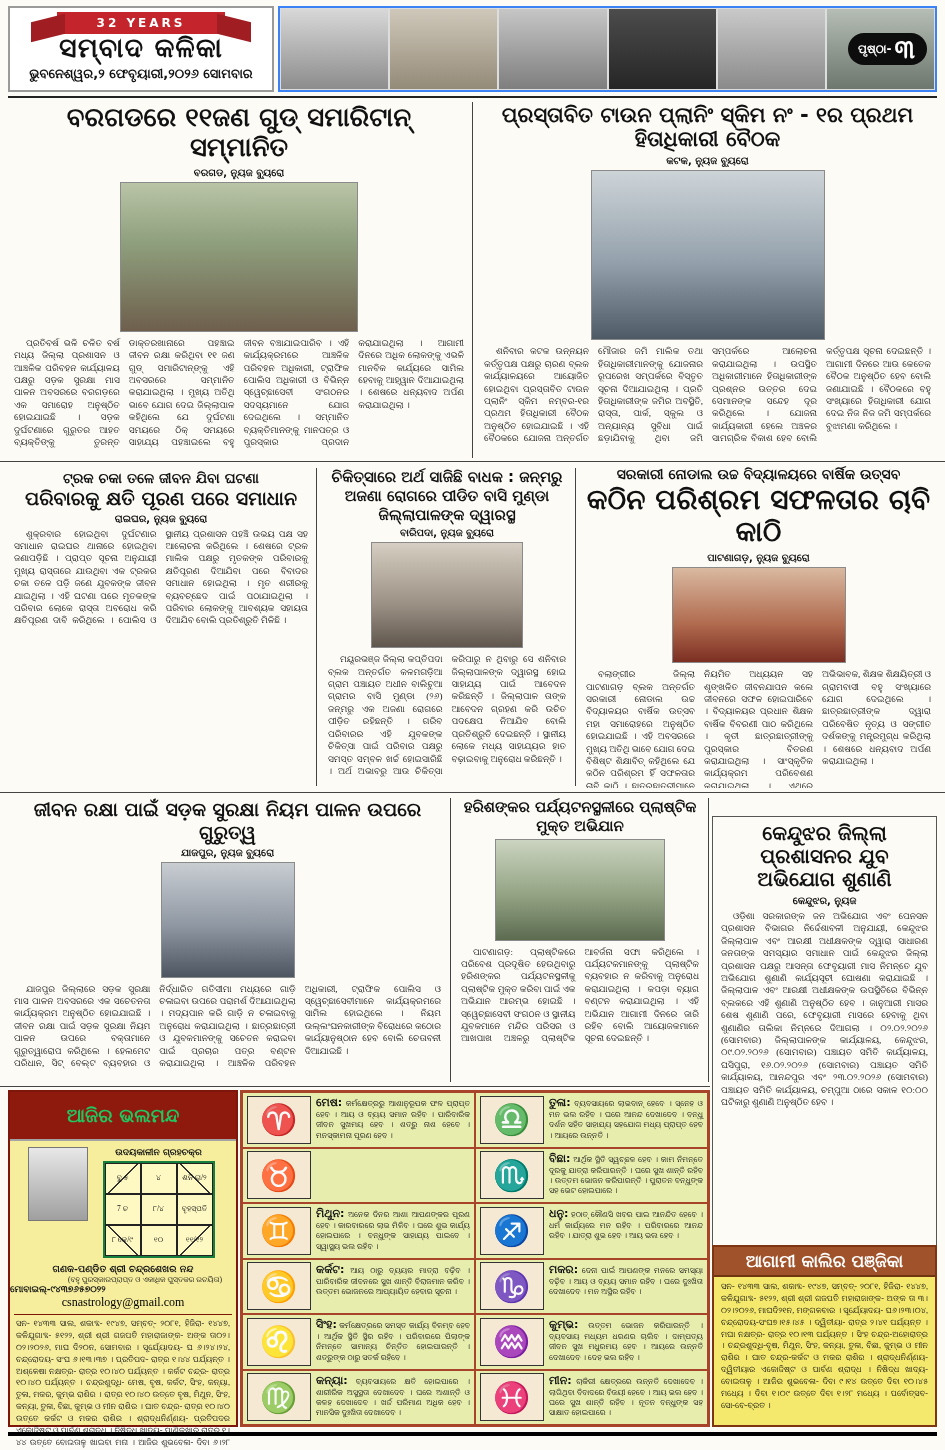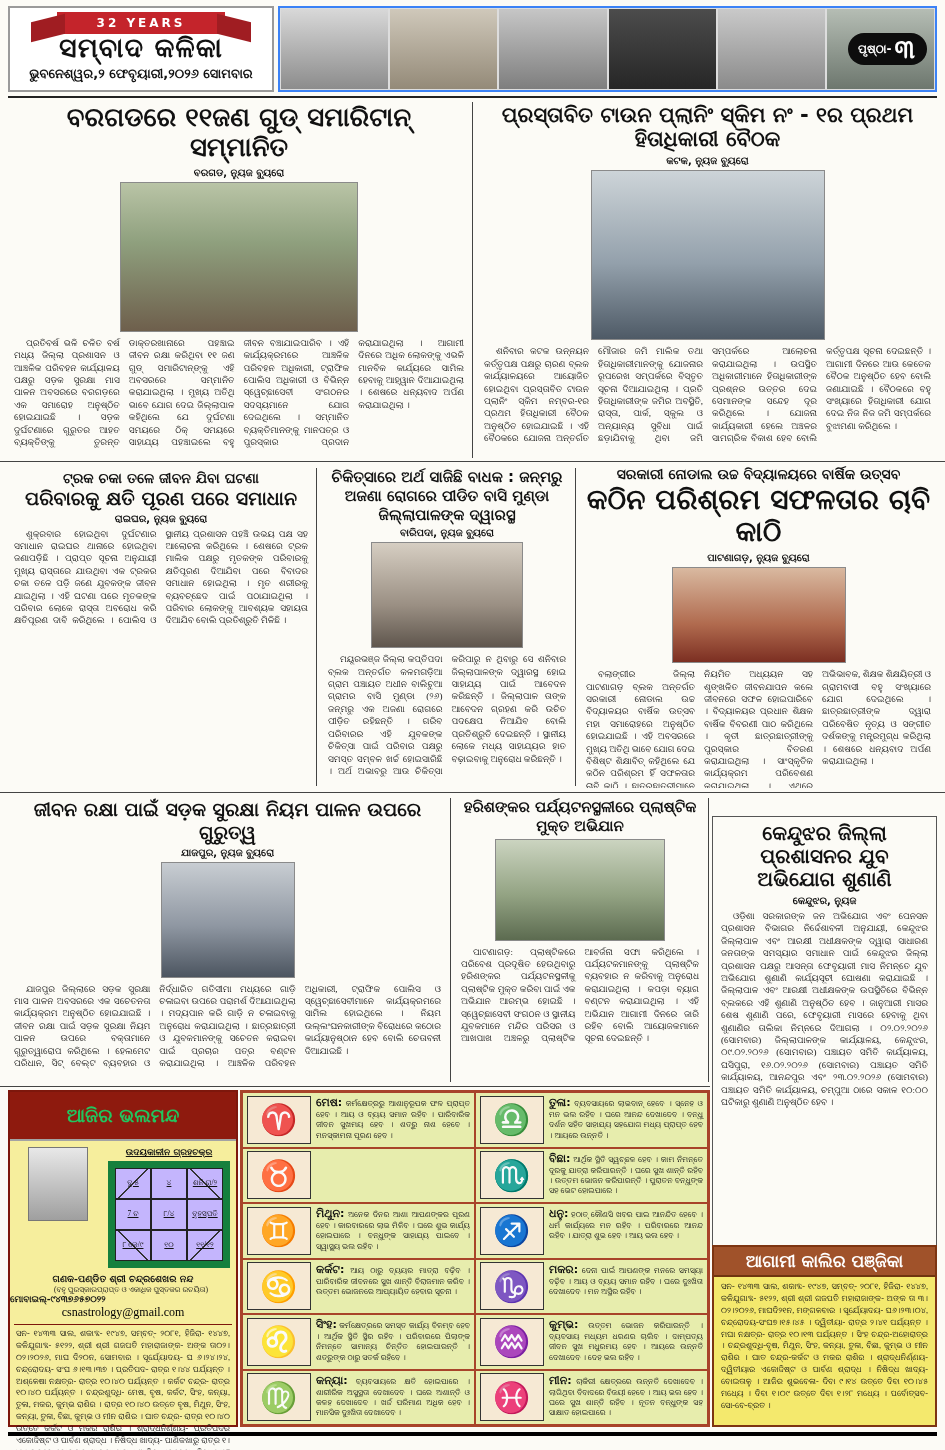--- a/index.html
+++ b/index.html
@@ -48,31 +48,31 @@
   .ph-a{width:236px;height:148px;background:linear-gradient(180deg,#b9c4a6 0%,#8fa07e 40%,#6e5f4c 100%);}
   .ph-b{width:232px;height:168px;background:linear-gradient(180deg,#cdd4d8 0%,#93a0ab 55%,#4e5a66 100%);}
   .ph-d{width:150px;height:104px;background:linear-gradient(180deg,#d6cec2 0%,#9a8f83 60%,#5f564d 100%);}
   .ph-e{width:172px;height:94px;background:linear-gradient(180deg,#d9b9a0 0%,#b06a4e 60%,#7c2f22 100%);}
   .ph-f{width:132px;height:114px;background:linear-gradient(180deg,#c8cdd2 0%,#8f97a2 55%,#4c5560 100%);}
   .ph-g{width:168px;height:100px;background:linear-gradient(180deg,#cbd4c0 0%,#93a383 55%,#5c6b50 100%);}
   
   .hbox{left:8px;top:1090px;width:230px;height:337px;border:2px solid #7d170c;background:#f6ee9d;}
   .hbox-head{background:#8e1a0e;color:#22c55e;font:800 19px "DejaVu Sans",sans-serif;text-align:center;
              padding:12px 0;border-bottom:2px solid #a3a3a3;}
-  .hbox-top{display:flex;gap:20px;padding:6px 18px 2px;text-decoration:underline;}
+  .hbox-top{display:flex;gap:11px;padding:6px 18px 2px;}
   .astro-photo{width:58px;height:72px;border:1px solid #777;background:linear-gradient(180deg,#e8e8e8,#9f9f9f);flex:none;}
   .chart-wrap{flex:1;text-align:center;}
   .chart-label{font:700 9px "DejaVu Sans",sans-serif;margin-bottom:3px;}
-  .gchart{display:grid;grid-template-columns:repeat(3,36px);grid-auto-rows:31px;border:7px solid #15803d;
-          width:108px;margin:0 auto;background:#c4b5fd;}
+  .gchart{display:grid;grid-template-columns:repeat(3,36px);grid-auto-rows:31px;border:2px solid #15803d;
+          width:108px;margin:0 auto;background:#fef9c3;}
   .gchart div{border:1px solid #222;font:7.5px/1.1 "Liberation Serif",serif;display:flex;align-items:center;justify-content:center;text-align:center;}
   .diag{background:linear-gradient(135deg,transparent 48%,#333 48%,#333 52%,transparent 52%);}
   .diag2{background:linear-gradient(45deg,transparent 48%,#333 48%,#333 52%,transparent 52%);}
   .astro-name{font:800 9.5px "DejaVu Sans",sans-serif;text-align:center;margin-top:3px;}
-  .astro-note{font:7.5px/1.2 "Liberation Serif",serif;padding-left:44px;}
+  .astro-note{font:7.5px/1.2 "Liberation Serif",serif;text-align:center;padding-left:44px;}
   .astro-mob{font:700 9px "DejaVu Sans",sans-serif;}
   .astro-mail{font:12px "Liberation Serif",serif;text-align:center;color:#000;text-decoration:none;display:block;}
   .hbox-sep{border-top:1px solid #7d170c;margin:4px 4px 3px;}
   .panch{font:8.2px/1.45 "Liberation Serif",serif;text-align:justify;padding:0 6px;}
   
   .zgrid{left:240px;top:1090px;width:470px;height:337px;border:2px solid #a8442a;background:#e7edad;
          display:grid;grid-template-columns:1fr 1fr;grid-template-rows:repeat(6,1fr);grid-auto-flow:column;}
   .zcell{border:1px solid #a8442a;display:flex;gap:5px;padding:3px 4px;overflow:hidden;}
   .zicon{width:62px;min-width:62px;height:46px;background:#f6e9d4;border:1px solid #333;
          display:flex;align-items:center;justify-content:center;font-size:30px;color:#000;align-self:center;}

